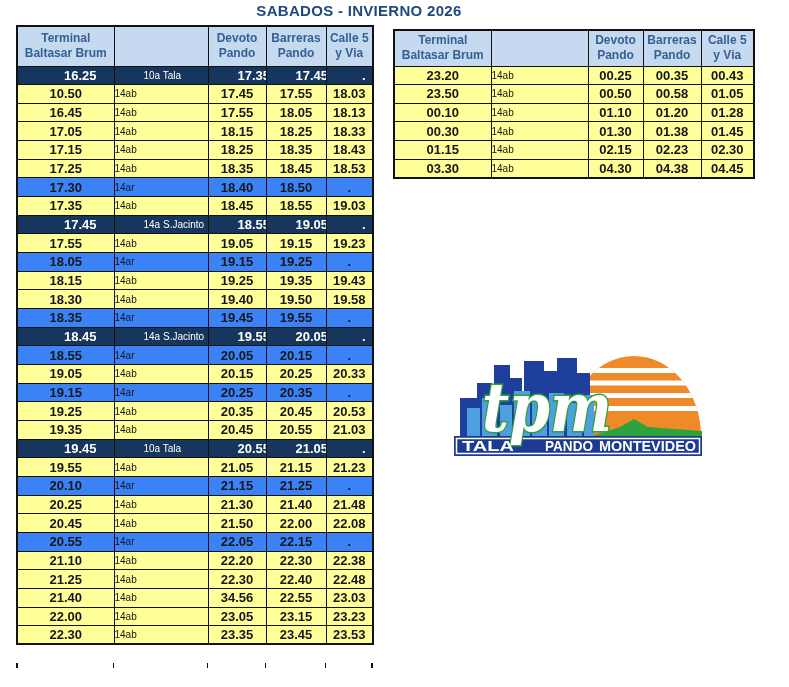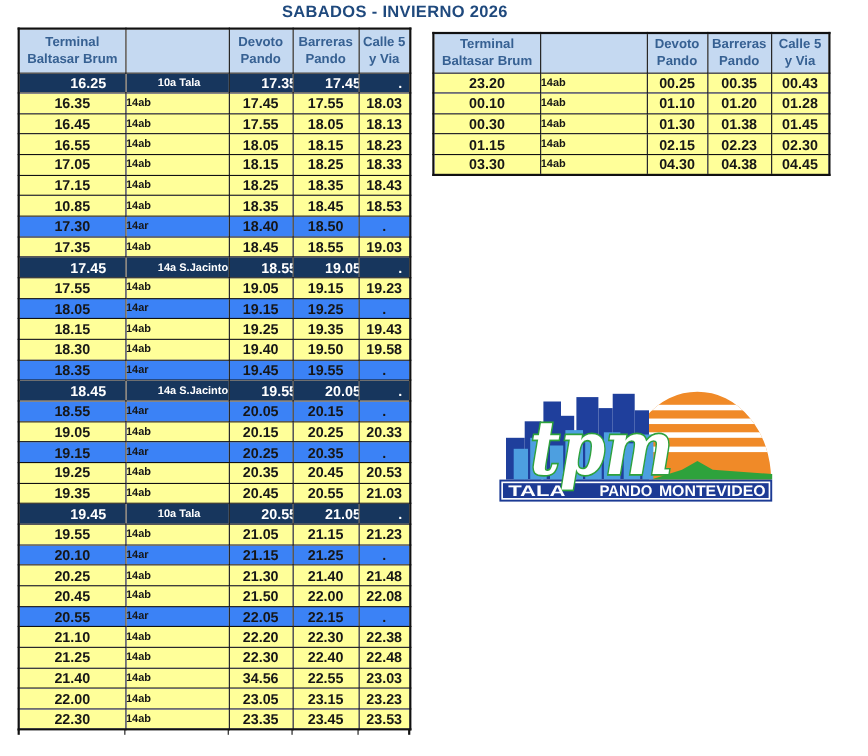--- a/index.html
+++ b/index.html
@@ -21,21 +21,21 @@
   table.tt th{
     background:#C5D9F1;color:#366092;font-size:12px;font-weight:bold;
     line-height:1.25;text-align:center;vertical-align:middle;
   }
   table.tt tbody tr{height:18.66px;}
   .table-left{left:16px;top:25px;width:356px;}
   .table-left thead tr{height:40px;}
   .table-right{left:393px;top:29px;width:360px;}
   .table-right thead tr{height:36px;}
   td.time{text-align:center;font-weight:bold;font-size:13px;color:#161616;vertical-align:middle;}
-  td.route{text-align:left;padding-left:4px;font-weight:bold;font-size:10px;color:#161616;vertical-align:middle;}
+  td.route{text-align:left;padding-left:4px;font-weight:normal;font-size:10px;color:#161616;vertical-align:middle;}
   tr.yellow td{background:#FFFF99;}
   tr.blue td{background:#3b82f6;}
   tr.dark td{background:#17365D;padding-left:29px;}
   tr.dark td.time,tr.dark td.route{color:#ffffff;}
   .cut-stub{
     position:absolute;left:16px;top:663px;width:357px;height:5px;
     background-image:linear-gradient(#111,#111),linear-gradient(#111,#111),
       linear-gradient(#111,#111),linear-gradient(#111,#111),
       linear-gradient(#111,#111),linear-gradient(#111,#111);
     background-repeat:no-repeat;
@@ -68,56 +68,49 @@
     </thead>
     <tbody>
       <tr class="dark">
         <td class="time">16.25</td>
         <td class="route">10a Tala</td>
         <td class="time">17.35</td>
         <td class="time">17.45</td>
         <td class="time">.</td>
       </tr>
       <tr class="yellow">
-        <td class="time">16.35</td>
+        <td class="time">10.50</td>
         <td class="route">14ab</td>
         <td class="time">17.45</td>
         <td class="time">17.55</td>
         <td class="time">18.03</td>
       </tr>
       <tr class="yellow">
         <td class="time">16.45</td>
         <td class="route">14ab</td>
         <td class="time">17.55</td>
         <td class="time">18.05</td>
         <td class="time">18.13</td>
       </tr>
       <tr class="yellow">
-        <td class="time">16.55</td>
-        <td class="route">14ab</td>
-        <td class="time">18.05</td>
-        <td class="time">18.15</td>
-        <td class="time">18.23</td>
-      </tr>
-      <tr class="yellow">
         <td class="time">17.05</td>
         <td class="route">14ab</td>
         <td class="time">18.15</td>
         <td class="time">18.25</td>
         <td class="time">18.33</td>
       </tr>
       <tr class="yellow">
         <td class="time">17.15</td>
         <td class="route">14ab</td>
         <td class="time">18.25</td>
         <td class="time">18.35</td>
         <td class="time">18.43</td>
       </tr>
       <tr class="yellow">
-        <td class="time">10.85</td>
+        <td class="time">17.25</td>
         <td class="route">14ab</td>
         <td class="time">18.35</td>
         <td class="time">18.45</td>
         <td class="time">18.53</td>
       </tr>
       <tr class="blue">
         <td class="time">17.30</td>
         <td class="route">14ar</td>
         <td class="time">18.40</td>
         <td class="time">18.50</td>
@@ -311,20 +304,27 @@
         <th><span>Calle 5</span><br><span>y Via</span></th>
       </tr>
     </thead>
     <tbody>
       <tr class="yellow">
         <td class="time">23.20</td>
         <td class="route">14ab</td>
         <td class="time">00.25</td>
         <td class="time">00.35</td>
         <td class="time">00.43</td>
+      </tr>
+      <tr class="yellow">
+        <td class="time">23.50</td>
+        <td class="route">14ab</td>
+        <td class="time">00.50</td>
+        <td class="time">00.58</td>
+        <td class="time">01.05</td>
       </tr>
       <tr class="yellow">
         <td class="time">00.10</td>
         <td class="route">14ab</td>
         <td class="time">01.10</td>
         <td class="time">01.20</td>
         <td class="time">01.28</td>
       </tr>
       <tr class="yellow">
         <td class="time">00.30</td>

